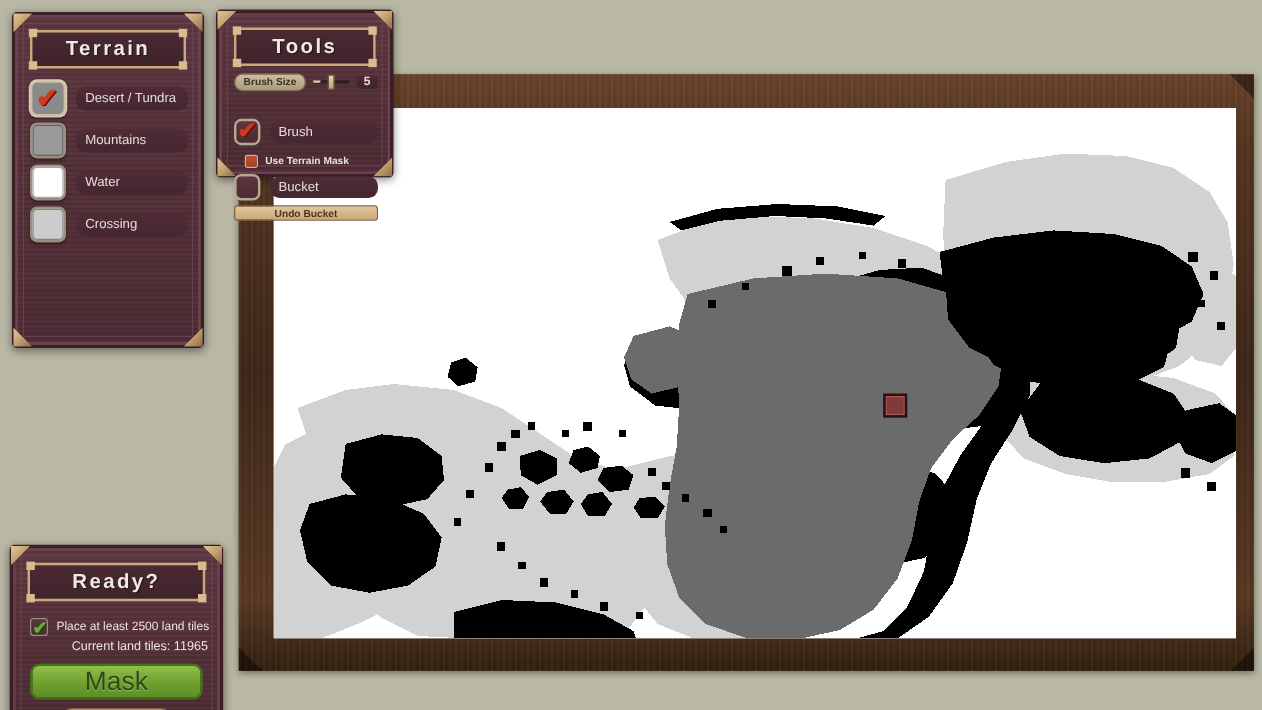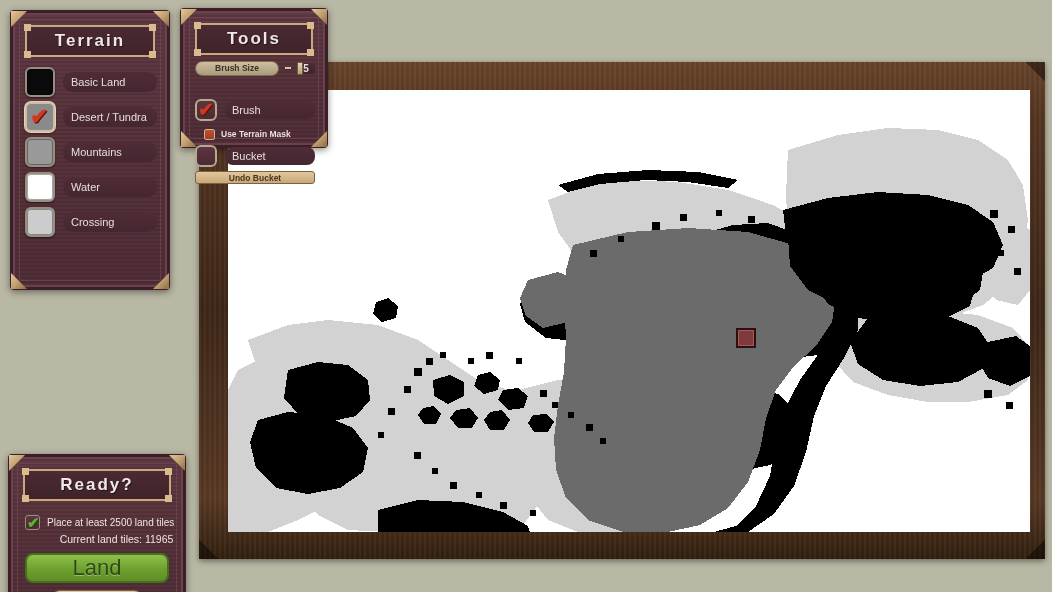--- a/index.html
+++ b/index.html
@@ -104,21 +104,21 @@
     margin-left:8px;flex:1;height:20px;border-radius:9px;
     background:linear-gradient(180deg,#4f2c36 0%,#452731 100%);
     display:flex;align-items:center;padding-left:8px;box-sizing:border-box;
     color:#e6ded6;font-size:11px;
   }
 
   
   #tools-panel{left:180px;top:8px;width:148px;height:140px;}
   #brush-size-row{position:absolute;left:12px;top:48px;right:10px;height:18px;display:flex;align-items:center;}
   .pill{
-    height:15px;border-radius:8px;padding:0 19px;display:flex;align-items:center;
+    height:15px;border-radius:8px;padding:0 7px;display:flex;align-items:center;
     background:linear-gradient(180deg,#cdbfa0 0%,#a99a7c 100%);
     border:1px solid #7d6f55;color:#3c3226;font-size:8.5px;font-weight:bold;
     box-sizing:border-box;white-space:nowrap;
   }
   .slider{position:relative;flex:1;height:14px;margin:0 6px;display:flex;align-items:center;}
   .slider .track{position:absolute;left:0;right:0;height:3px;background:#3a2028;border-radius:2px;box-shadow:inset 0 1px 0 rgba(0,0,0,.5);}
   .slider .minus{position:absolute;left:0;width:6px;height:2px;background:#d9c8a6;}
   .slider .knob{
     position:absolute;left:12px;width:6px;height:13px;border-radius:1px;
     background:linear-gradient(180deg,#e6d6b4 0%,#b49f79 100%);
@@ -279,24 +279,20 @@
   <div class="title-plate">
     <div class="plate-nub a"></div>
       <div class="plate-nub b"></div>
     <div class="plate-nub c"></div>
       <div class="plate-nub d"></div>
     <span>Terrain</span>
   </div>
 
   <div id="terrain-list">
     <div class="terrain-row">
-      <div class="swatch" style="background:#0a0a0a"></div>
-      <div class="row-label">Basic Land</div>
-    </div>
-    <div class="terrain-row">
       <div class="swatch sel" style="background:#8a8a8a">
         <span class="tick">✔</span>
       </div>
       <div class="row-label">Desert / Tundra</div>
     </div>
     <div class="terrain-row">
       <div class="swatch" style="background:#999999"></div>
       <div class="row-label">Mountains</div>
     </div>
     <div class="terrain-row">
@@ -372,15 +368,15 @@
 
   <div id="req-row">
     <div class="check-box">
       <span class="cmark">✔</span>
     </div>
     <span class="txt">Place at least 2500 land tiles</span>
   </div>
 
   <div id="current-tiles">Current land tiles: 11965</div>
 
-  <div id="save-button">Land</div>
+  <div id="save-button">Mask</div>
   <div id="quit-button">Quit</div>
 </div>
 
 </body></html>

